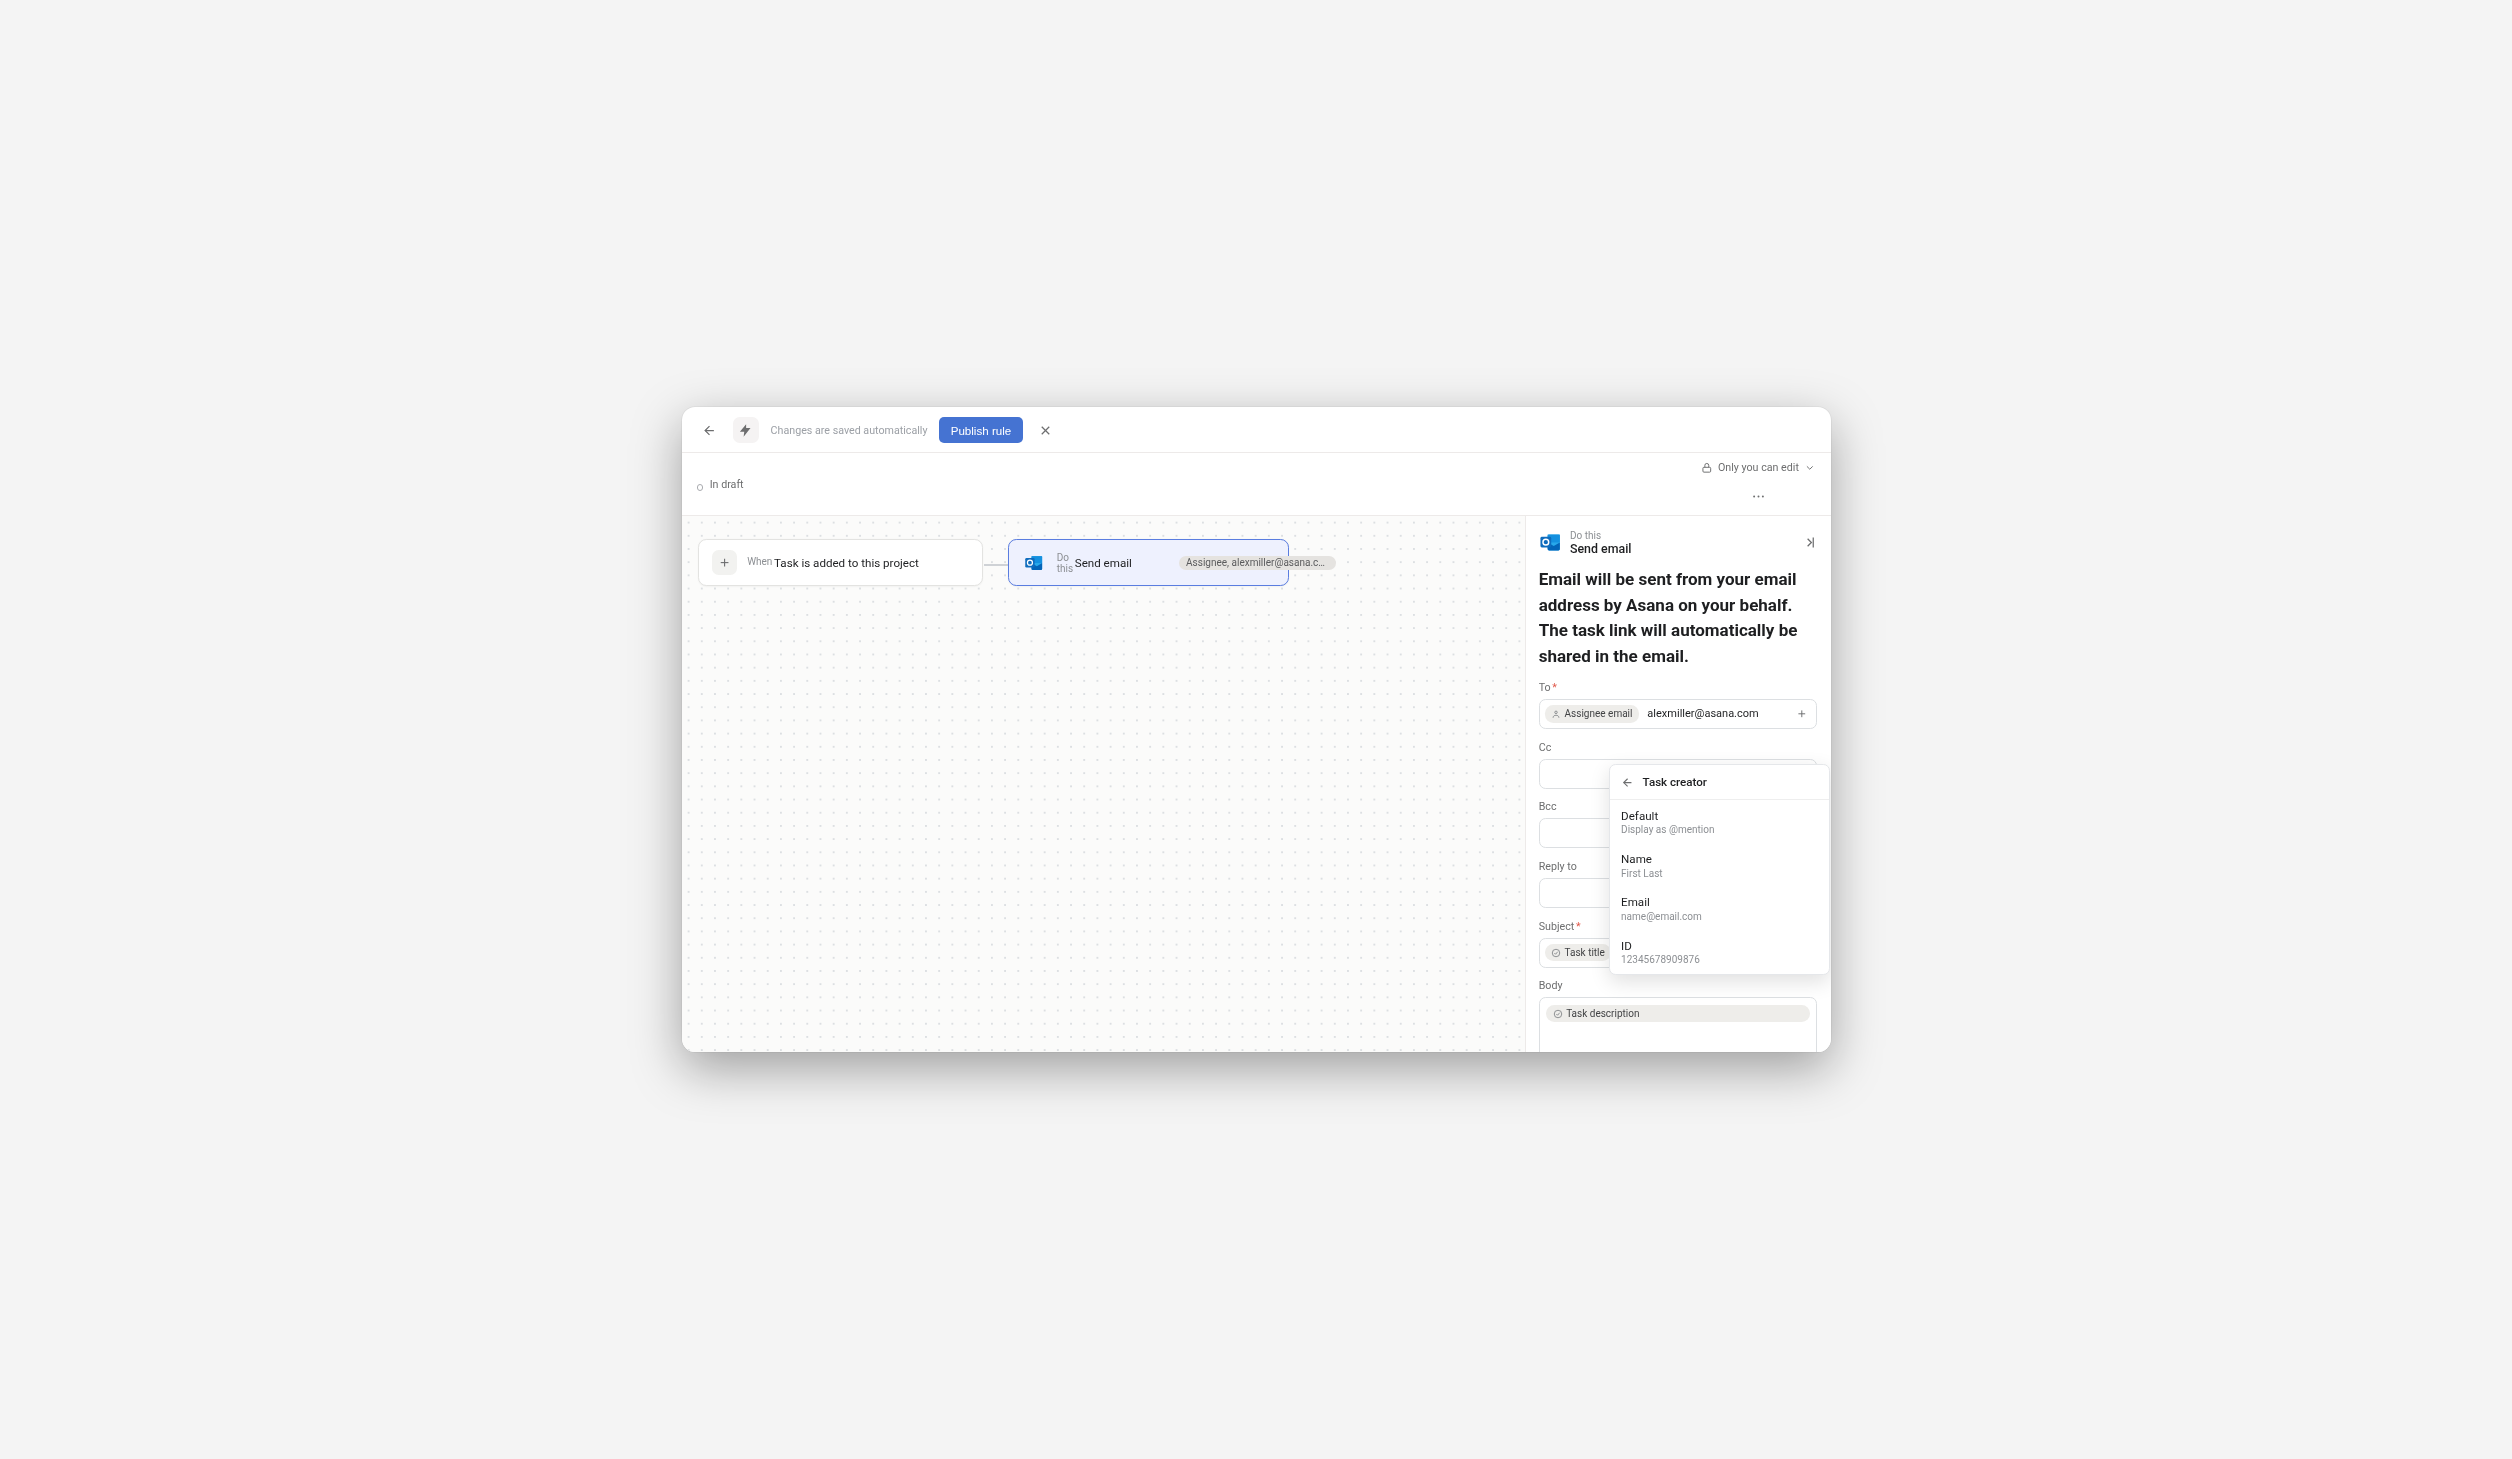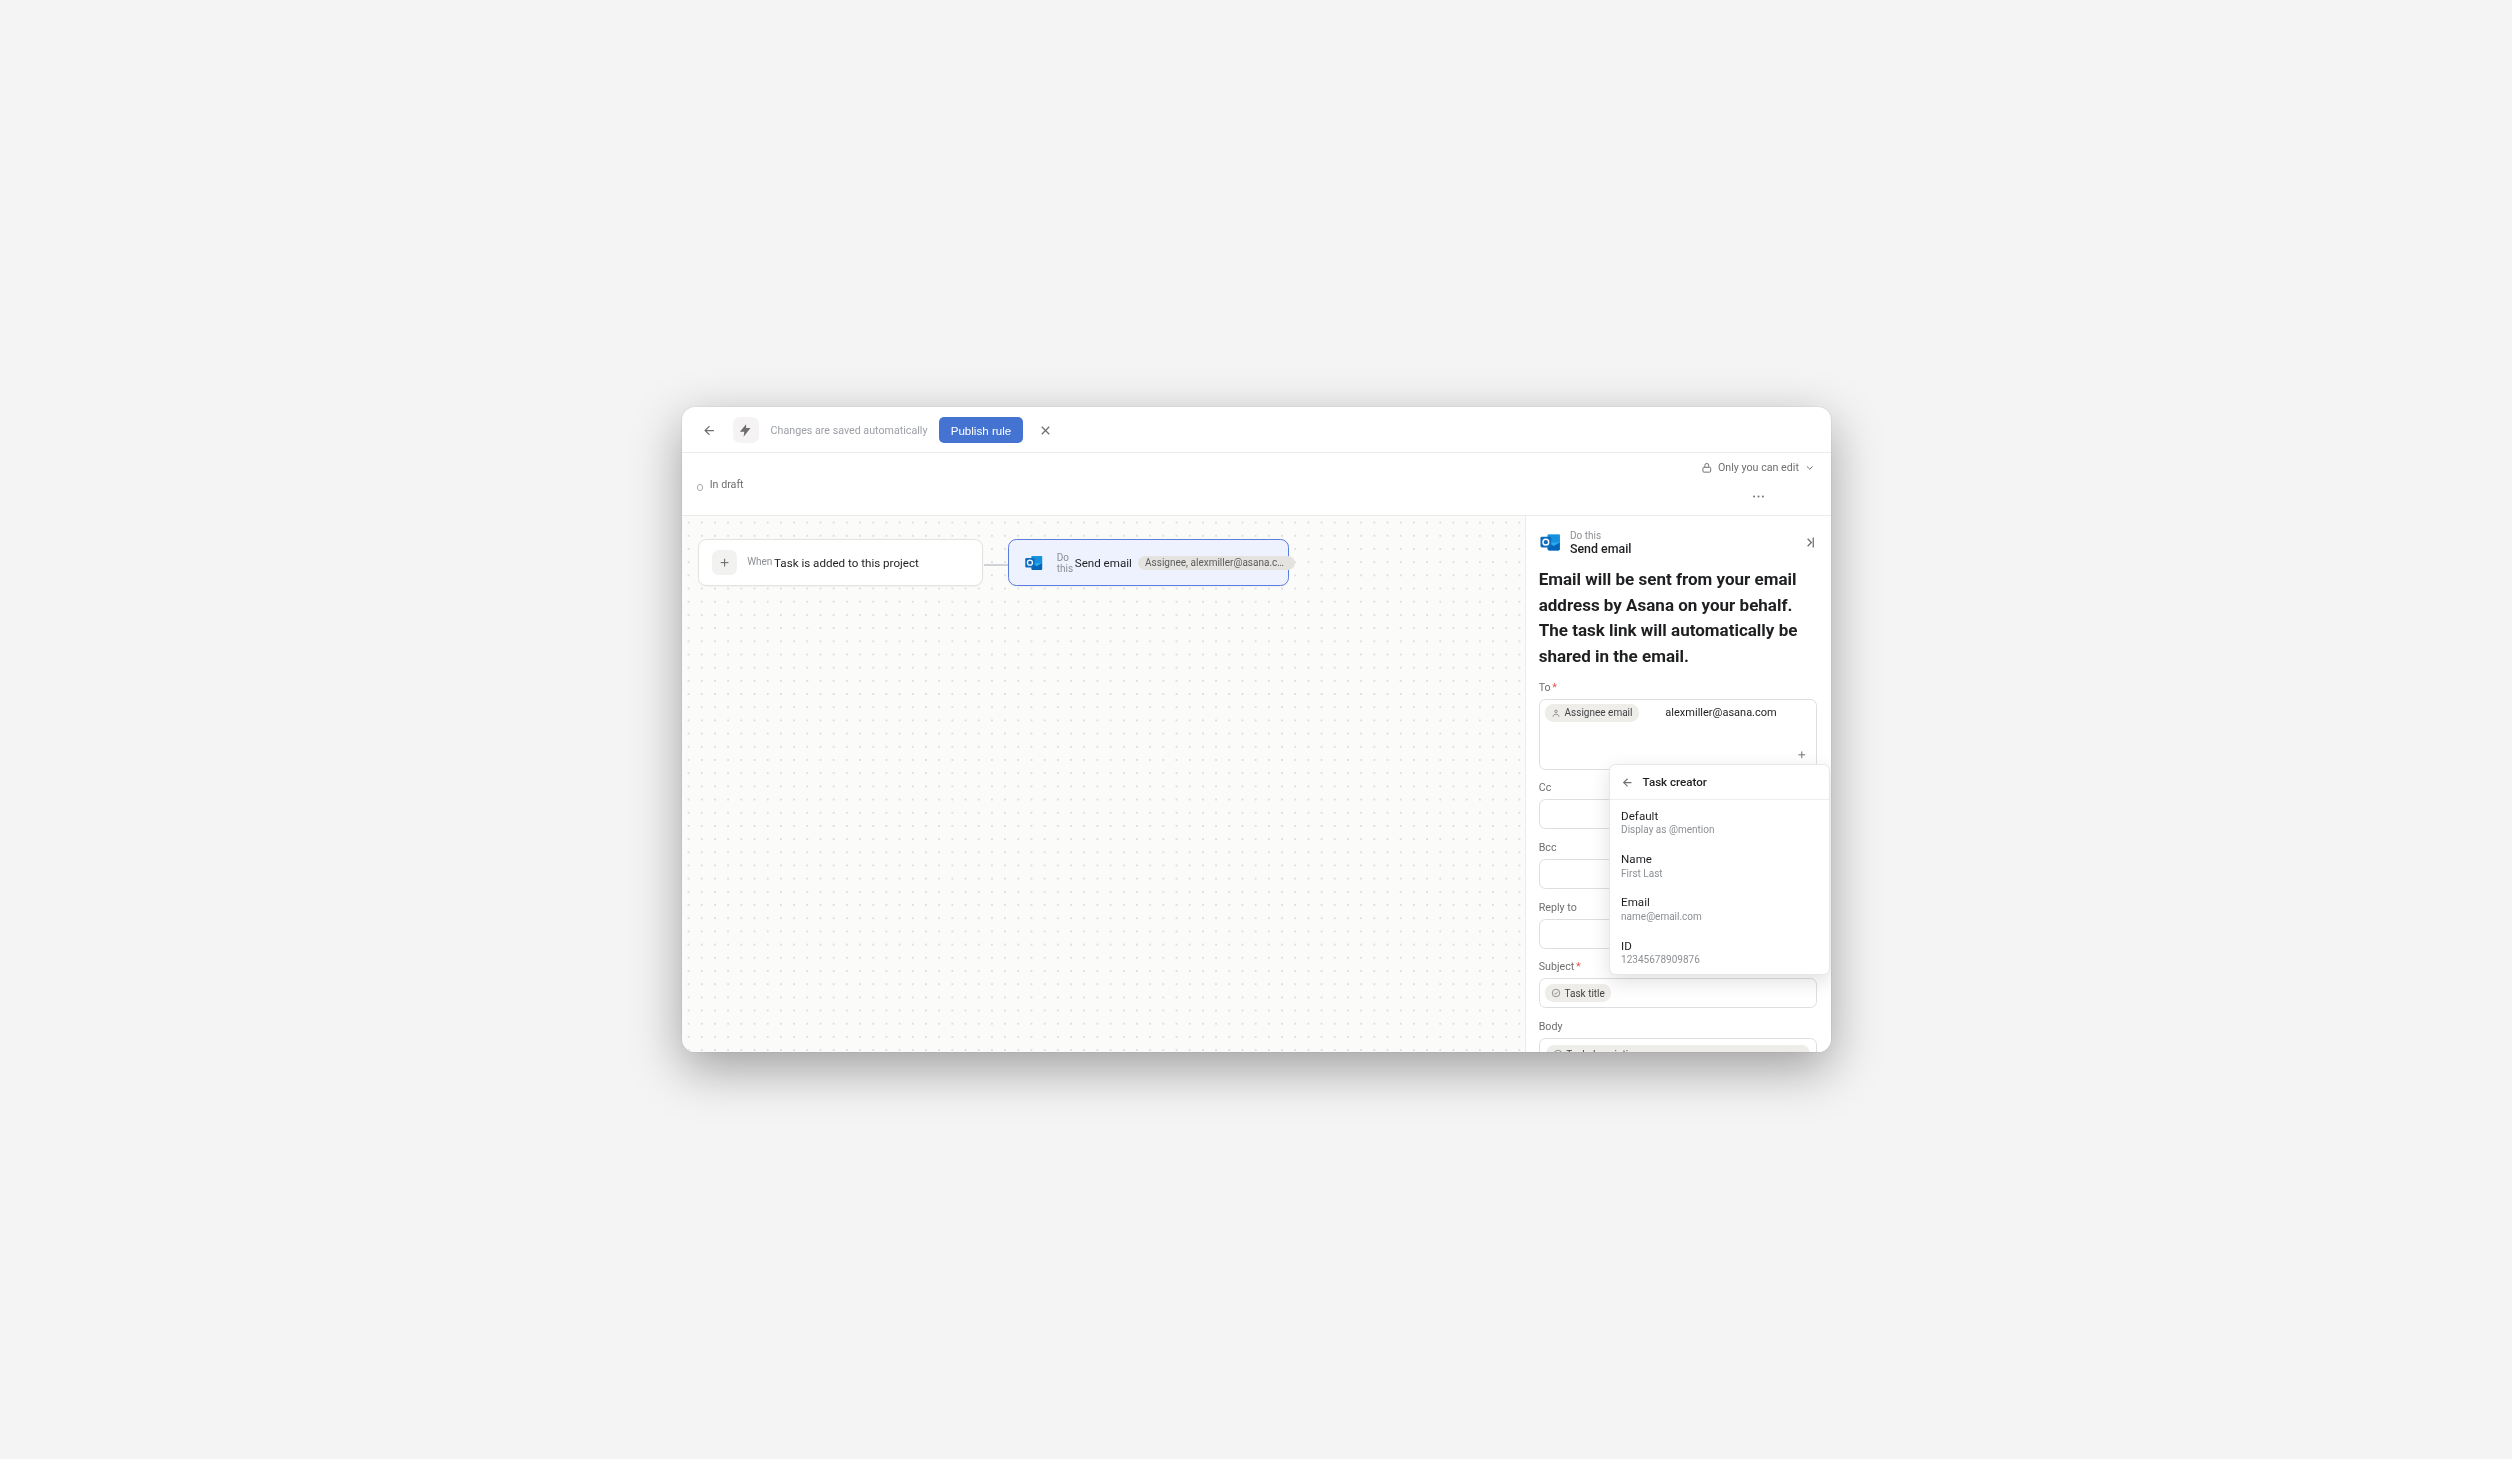--- a/index.html
+++ b/index.html
@@ -133,20 +133,21 @@
   .chip-inline {
     background:#e5e3e0;
     border-radius:8.3px;
     padding:1.7px 6.6px;
     font-size:10px;
     color:#5a5b5d;
     white-space:nowrap;
     overflow:hidden;
     text-overflow:ellipsis;
     max-width:157px;
+    margin-left:41px;
   }
 
   
   .panel {
     width:306px;
     border-left:0.8px solid #edeae9;
     background:#fff;
     display:flex;
     flex-direction:column;
     padding:13.2px;
@@ -161,21 +162,21 @@
   .panel-header-text { display:flex; flex-direction:column; }
   .panel-label { font-size:10px; color:#8c8f93; }
   .panel-title { font-size:12.4px; font-weight:500; }
   .collapse-btn { margin-left:auto; color:#6d6e6f; cursor:pointer; }
   .panel-desc { font-size:17px; color:#1e1f21; line-height:1.5;font-weight:bold; }
   .field { display:flex; flex-direction:column; gap:5px; }
   .field-label { font-size:10.7px; color:#6d6e6f; }
   .req { color:#e0584a; margin-left:1.7px; }
   .input-row {
     border:0.8px solid #dcdfe2; border-radius:6.6px;
-    display:flex; align-items:center; gap:23px;
+    display:flex; align-items:center; gap:5px;
     padding:4.1px 5px; min-height:30px; flex-wrap:wrap;
   }
   .token {
     background:#eeedea; border-radius:8.3px; padding:3.3px 6.6px; font-size:10px;
     display:flex;align-items:center;gap:3.3px;color:#424345;
   }
   .token svg { width:10px;height:10px;color:#7c7f83; }
   .plain-addr { font-size:11px; color:#1e1f21; padding:1.7px 3.3px; }
   .add-btn {
     margin-left:auto;

